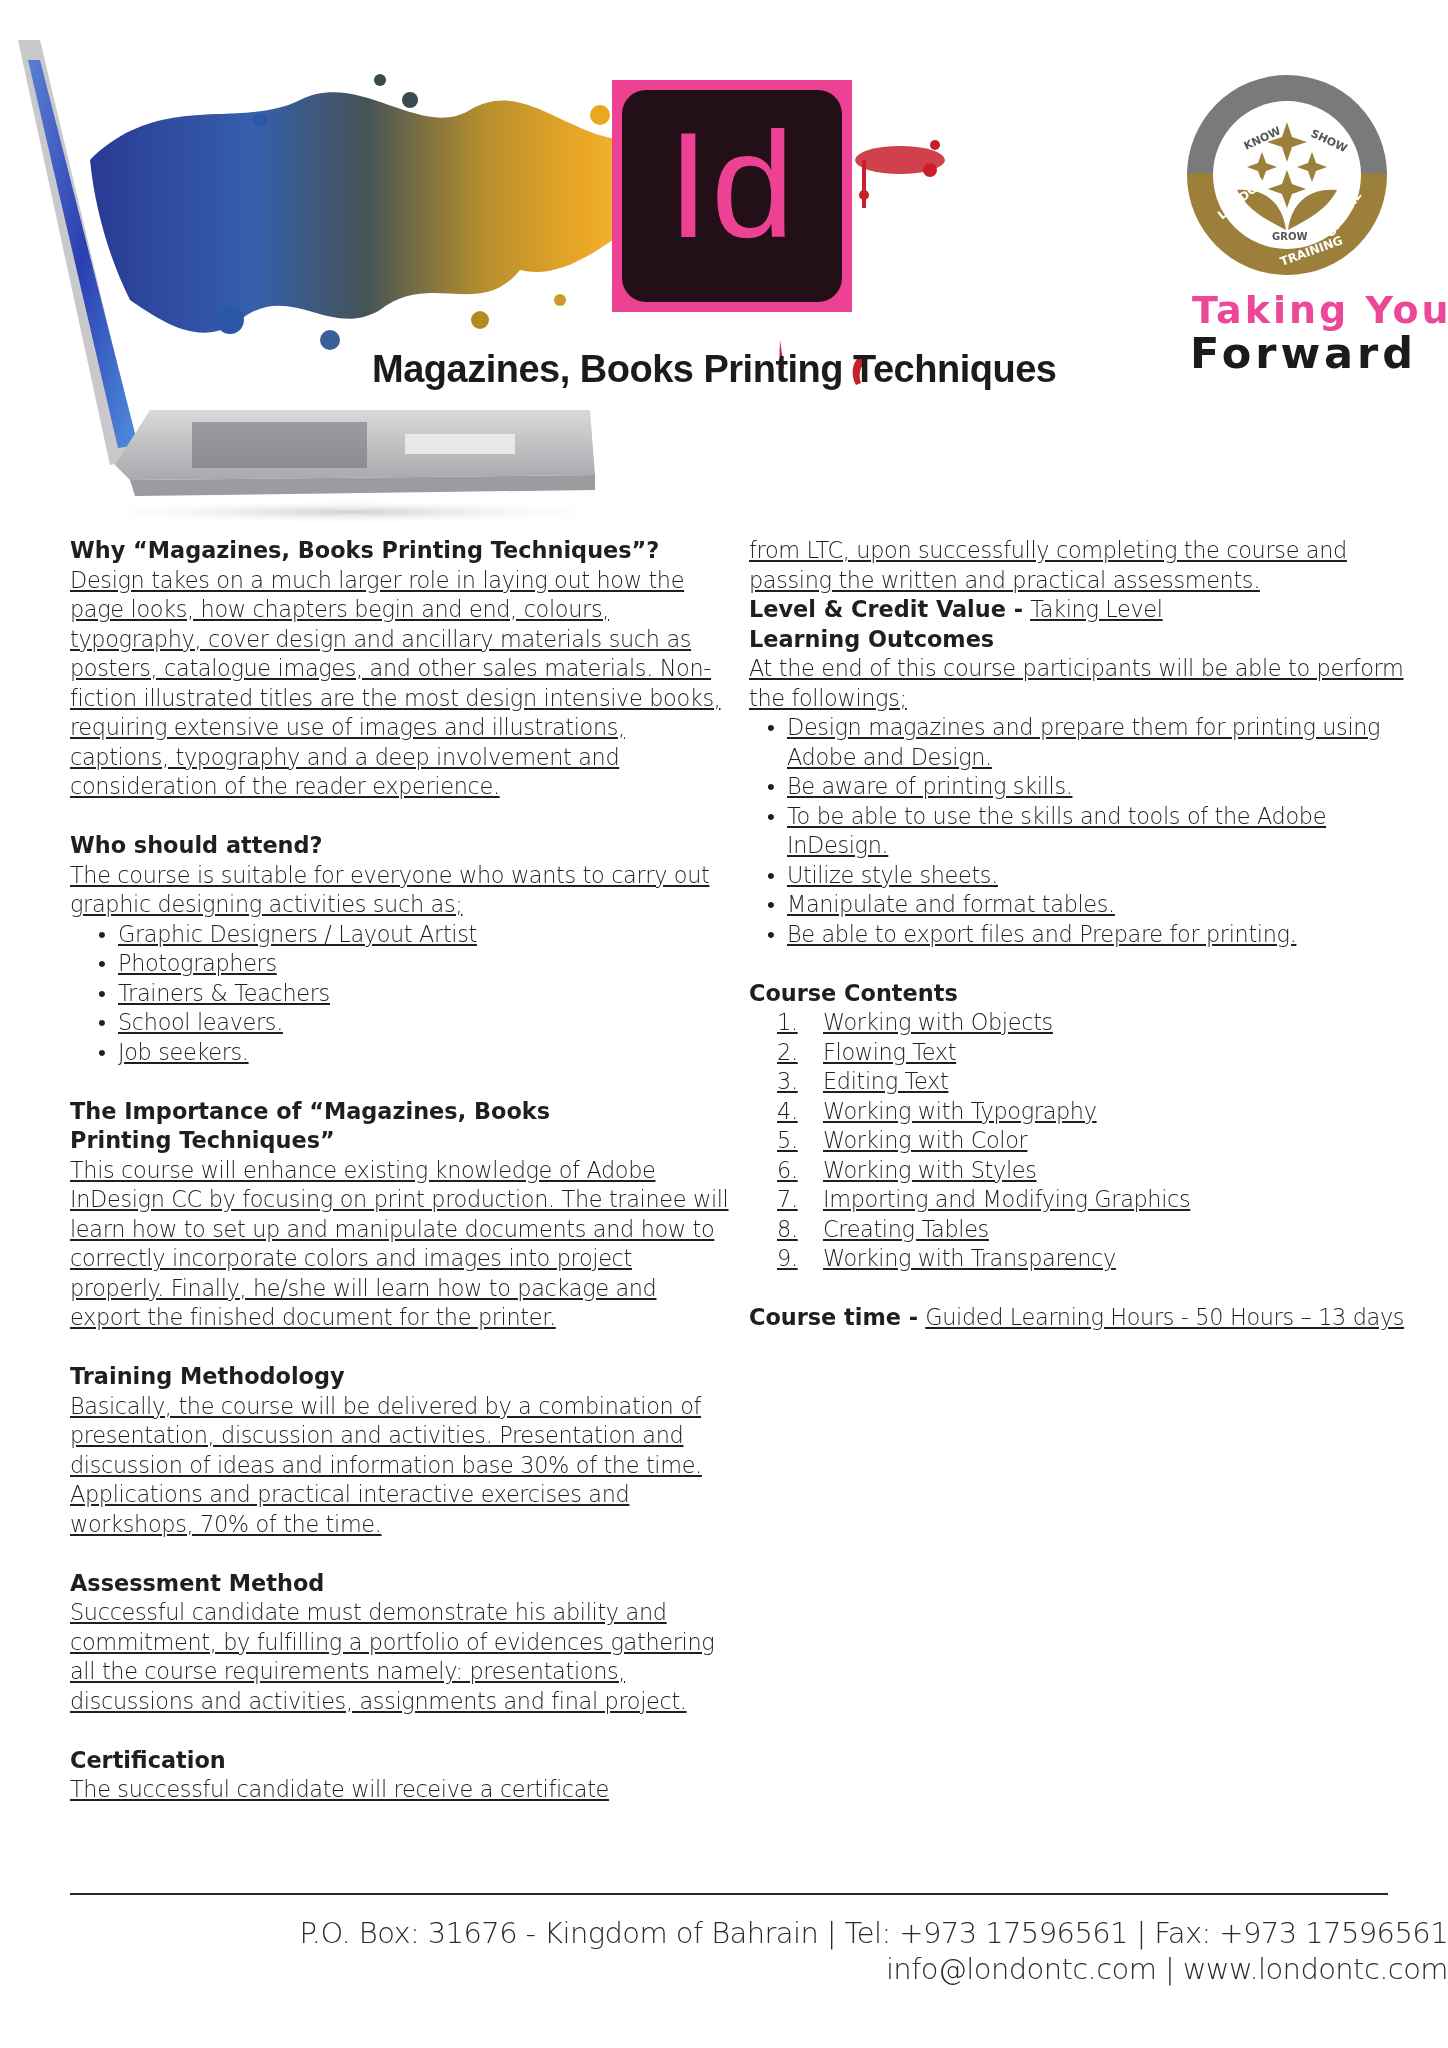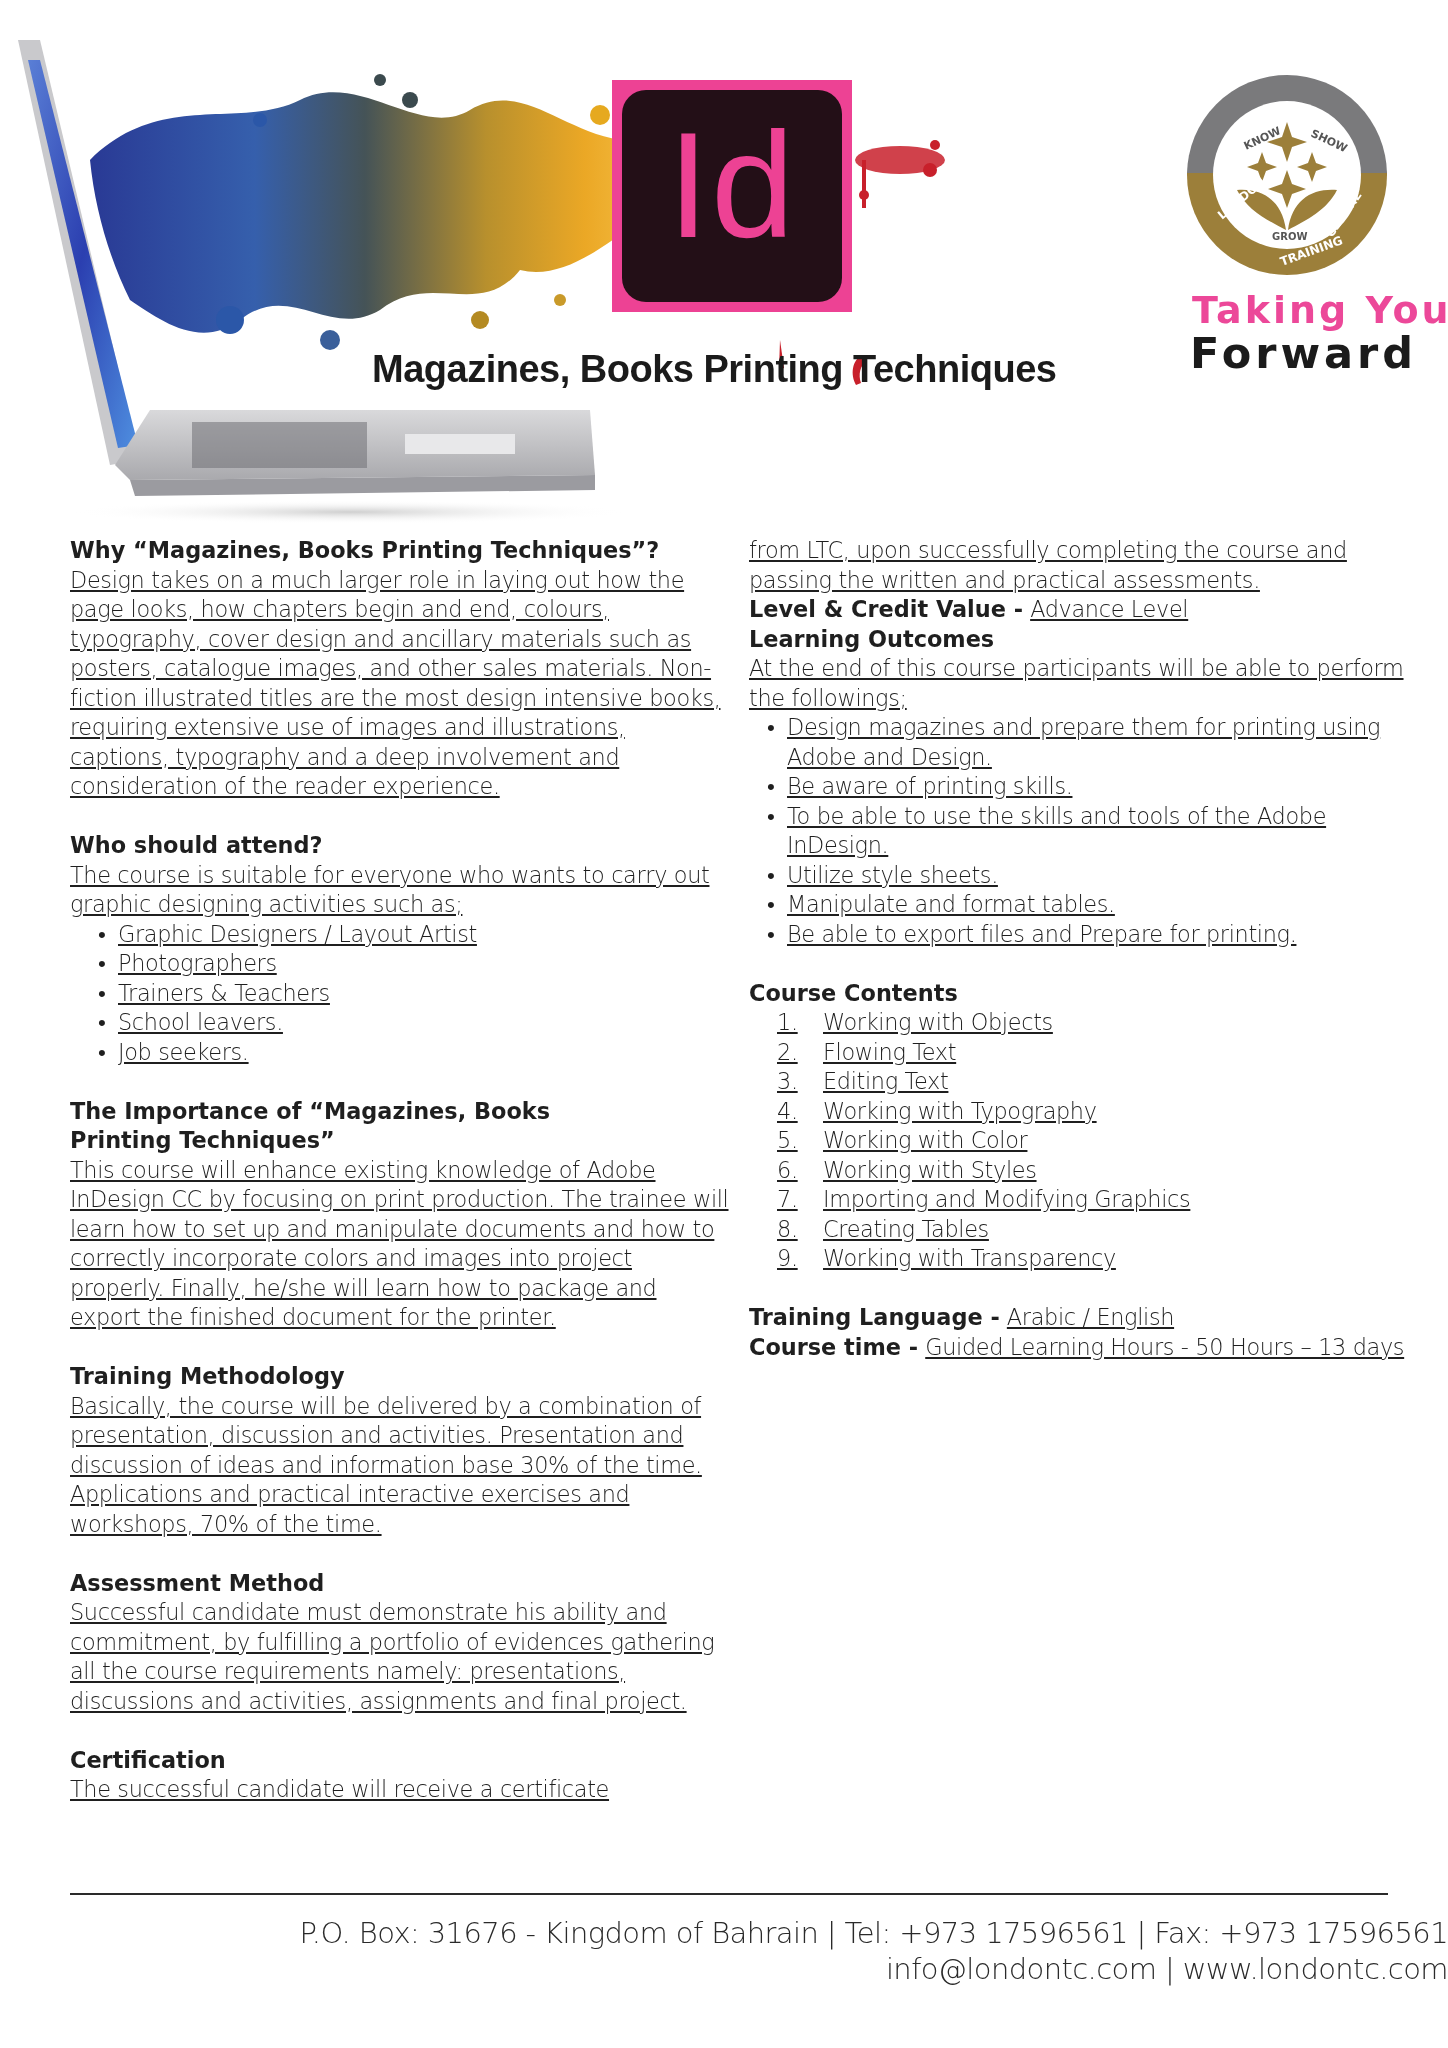--- a/index.html
+++ b/index.html
@@ -195,21 +195,21 @@
     <p class="h">Certification</p>
     <p class="txt">The successful candidate will receive a certificate</p>
   </div>
 </div>
 
 <div id="col-right" class="col">
   <p class="txt sec">from LTC, upon successfully completing the course and passing the written and practical assessments.</p>
 
   <p class="sec">
     <span class="inline-label">Level &amp; Credit Value -</span>
-    <span class="txt">Advance Level</span>
+    <span class="txt">Taking Level</span>
   </p>
 
   <div class="sec">
     <p class="h">Learning Outcomes</p>
     <p class="txt">At the end of this course participants will be able to perform the followings;</p>
     <ul class="bul r txt">
       <li>Design magazines and prepare them for printing using Adobe and Design.</li>
       <li>Be aware of printing skills.</li>
       <li>To be able to use the skills and tools of the Adobe InDesign.</li>
       <li>Utilize style sheets.</li>
@@ -253,24 +253,20 @@
           <span class="n">8.</span>
           <span>Creating Tables</span>
         </li>
       <li>
           <span class="n">9.</span>
           <span>Working with Transparency</span>
         </li>
     </ol>
   </div>
 
-  <p class="sec">
-    <span class="inline-label">Training Language -</span>
-    <span class="txt">Arabic / English</span>
-  </p>
 
   <p>
     <span class="inline-label">Course time -</span>
     <span class="txt">Guided Learning Hours - 50 Hours – 13 days</span>
   </p>
 </div>
 
 <div id="footer-rule" class="abs"></div>
 <div id="footer" class="abs">
   <div>P.O. Box: 31676 - Kingdom of Bahrain | Tel: +973 17596561 | Fax: +973 17596561</div>

